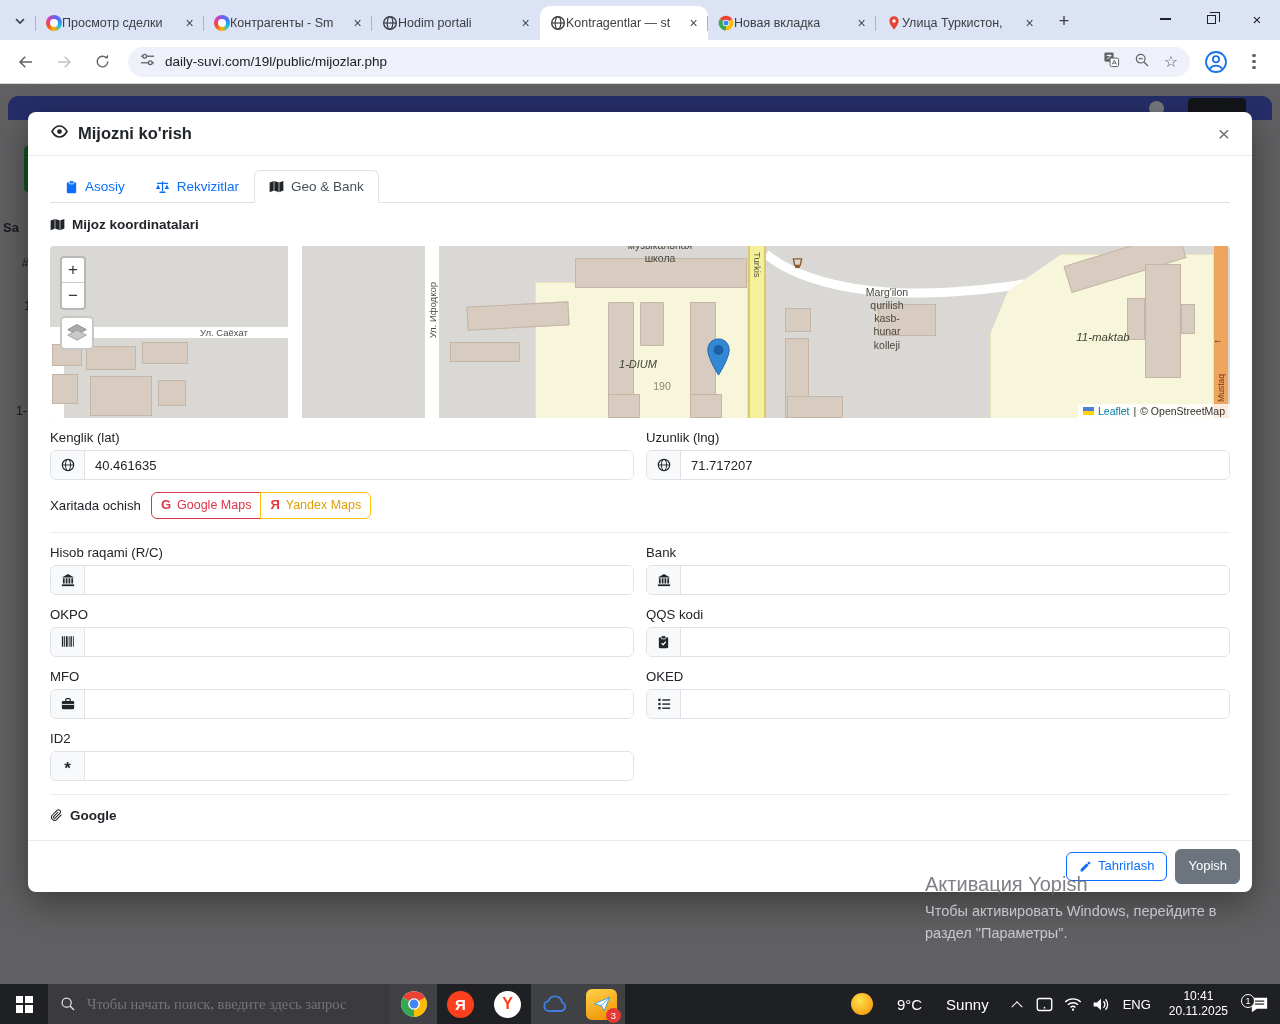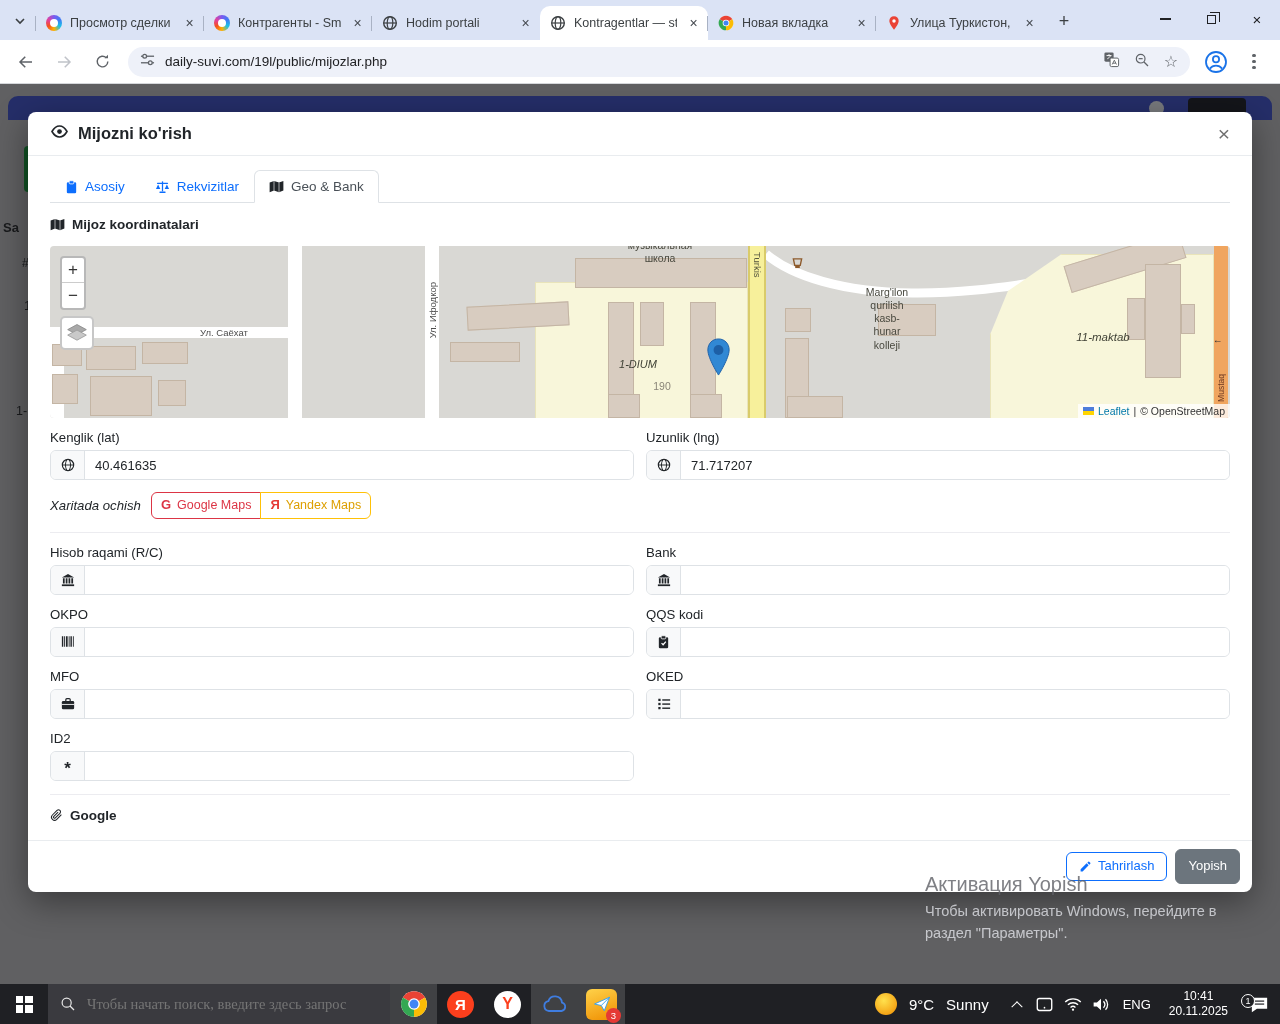--- a/index.html
+++ b/index.html
@@ -2,21 +2,21 @@
 <html><head>
 <meta charset="utf-8">
 <style>
   * { margin:0; padding:0; box-sizing:border-box; }
   html,body { width:1280px; height:1024px; }
   body { position:relative; overflow:hidden; font-family:"Liberation Sans",sans-serif; background:#97989c; }
 
   
   .tabstrip { position:absolute; top:0; left:0; right:0; height:40px; background:#dbe3f5; display:flex; align-items:flex-end; }
   .ts-chevron { width:28px; height:28px; margin:0 2px 5px 6px; display:flex; align-items:center; justify-content:center; }
-  .tab { height:34px; width:168px; border-radius:10px 10px 0 0; display:flex; align-items:center; gap:8px; padding:0 6px 0 10px; font-size:12.5px; color:#3c4043; position:relative; flex:none; }
+  .tab { height:34px; width:168px; border-radius:10px 10px 0 0; display:flex; align-items:center; gap:0; padding:0 6px 0 10px; font-size:12.5px; color:#3c4043; position:relative; flex:none; }
   .tab.active { background:#fff; }
   .tab:not(.active):not(:first-of-type)::before { content:""; position:absolute; left:-1px; top:10px; height:15px; width:1px; background:#a9b2c4; }
   .tab .ttl { flex:1; white-space:nowrap; overflow:hidden; }
   .tab .tclose { width:17px; height:17px; border-radius:50%; flex:none; text-align:center; line-height:16px; font-size:14px; color:#454a50; }
   .favicon { width:16px; height:16px; flex:none; border-radius:50%; position:relative; }
   .fav-swirl { background:conic-gradient(#7a5cf0,#3f7bf5,#18c3e8,#ffb300,#f4511e,#e040a0,#7a5cf0); }
   .fav-swirl::after { content:""; position:absolute; inset:4px; background:#fff; border-radius:50%; }
   .newtab { width:28px; height:28px; margin:0 0 5px 6px; display:flex; align-items:center; justify-content:center; font-size:18px; color:#3c4043; }
   .wincontrols { position:absolute; top:0; right:0; height:38px; display:flex; }
   .wc { width:46px; display:flex; align-items:center; justify-content:center; color:#202124; font-size:15px; }
@@ -52,21 +52,21 @@
   .nav-link { display:flex; align-items:center; gap:7px; padding:8px 14px; font-size:13.5px; color:#0d6efd; border:1px solid transparent; border-radius:6px 6px 0 0; margin-bottom:-1px; cursor:pointer; }
   .nav-link.active { color:#495057; background:#fff; border-color:#dee2e6 #dee2e6 #fff; }
   .section-title { margin:14px 0 14px; display:flex; align-items:center; gap:7px; font-size:13.5px; font-weight:bold; color:#212529; }
   .form-row { display:flex; gap:12px; margin-top:12px; }
   .fcol { flex:1; min-width:0; }
   .flabel { font-size:13.2px; color:#212529; margin-bottom:5px; }
   .igroup { display:flex; height:30px; border:1px solid #dee2e6; border-radius:6px; overflow:hidden; background:#fff; }
   .iaddon { width:34px; flex:none; background:#f8f9fa; border-right:1px solid #dee2e6; display:flex; align-items:center; justify-content:center; color:#212529; }
   .igroup input { flex:1; border:none; outline:none; padding:0 10px; font-size:13px; color:#212529; font-family:"Liberation Sans",sans-serif; min-width:0; }
   .inline-row { display:flex; align-items:center; gap:10px; margin-top:12px; }
-  .ilabel { font-size:13.2px; color:#212529;font-style:italic; }
+  .ilabel { font-size:13.2px; color:#212529; }
   .btngroup { display:flex; }
   .btn { display:flex; align-items:center; gap:6px; font-size:12.5px; padding:4px 9px; border-radius:6px; background:#fff; cursor:pointer; line-height:1.3; }
   .btn-gmaps { border:1px solid #dc3545; color:#dc3545; border-radius:6px 0 0 6px; }
   .btn-ymaps { border:1px solid #ffc107; color:#dd9f00; border-radius:0 6px 6px 0; margin-left:-1px; }
   .gicon { font-weight:bold; color:#dc3545; font-size:13px; }
   .yicon { font-weight:bold; color:#e53935; font-size:13px; }
   hr.div { border:none; border-top:1px solid #ececf0; margin:13px 0 1px; }
   .files-title { margin-top:13px; display:flex; align-items:center; gap:7px; font-size:13.5px; font-weight:bold; color:#212529; }
   .modal-footer { flex:none; height:52px; border-top:1px solid #e9ecef; display:flex; align-items:center; justify-content:flex-end; gap:8px; padding:0 12px 0 22px; }
   .btn-edit { border:1px solid #0d6efd; color:#0d6efd; font-size:13px; padding:5px 12px; }
@@ -109,21 +109,21 @@
   .tsearch { width:342px; background:#3a3a3f; display:flex; align-items:center; gap:11px; padding:0 12px; }
   .tsearch input { flex:1; background:transparent; border:none; outline:none; color:#c7c7c7; font-size:14.5px; font-family:Liberation Serif, serif; }
   .ticon { width:47px; display:flex; align-items:center; justify-content:center; position:relative; }
   .ticon.on { background:rgba(255,255,255,.15); }
   .circle-ic { width:27px; height:27px; border-radius:50%; display:flex; align-items:center; justify-content:center; font-weight:bold; }
   .ya { background:#fc3f1d; color:#fff; font-size:15px; }
   .yb { background:#fff; color:#fc3f1d; font-size:16px; }
   .planetile { width:31px; height:31px; border-radius:6px; background:linear-gradient(160deg,#ffd24a,#ef8e00); display:flex; align-items:center; justify-content:center; position:relative; }
   .badge3 { position:absolute; right:-4px; bottom:-3px; width:15px; height:15px; border-radius:50%; background:#e53935; color:#fff; font-size:9.5px; display:flex; align-items:center; justify-content:center; }
   .tray { margin-left:auto; display:flex; align-items:center; }
-  .weather { display:flex; align-items:center; gap:12px; padding:0 14px; font-size:15px; }
+  .weather { display:flex; align-items:center; gap:24px; padding:0 14px; font-size:15px; }
   .sun { width:22px; height:22px; border-radius:50%; background:radial-gradient(circle at 40% 35%,#ffe14d,#f08c00); }
   .tray-ic { width:28px; display:flex; align-items:center; justify-content:center; }
   .chev { width:8px; height:8px; border-left:1.6px solid #fff; border-top:1.6px solid #fff; transform:rotate(45deg) translate(2px,2px); }
   .lang { font-size:13px; padding:0 8px; }
   .clock { text-align:center; font-size:12px; line-height:15px; padding:0 10px; }
   .notif { width:42px; display:flex; align-items:center; justify-content:center; position:relative; }
   .nbadge { position:absolute; left:3px; bottom:5px; width:14px; height:14px; border-radius:50%; background:#1f2024; border:1.3px solid #fff; color:#fff; font-size:9px; display:flex; align-items:center; justify-content:center; }
 </style>
 </head>
 <body>

